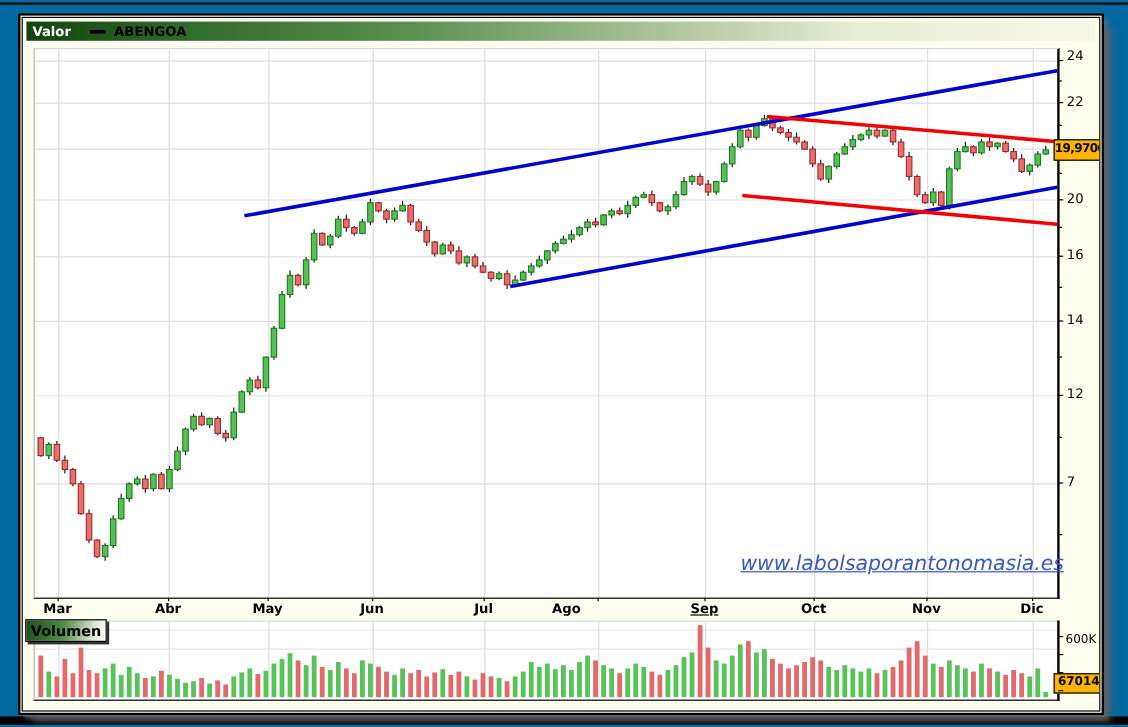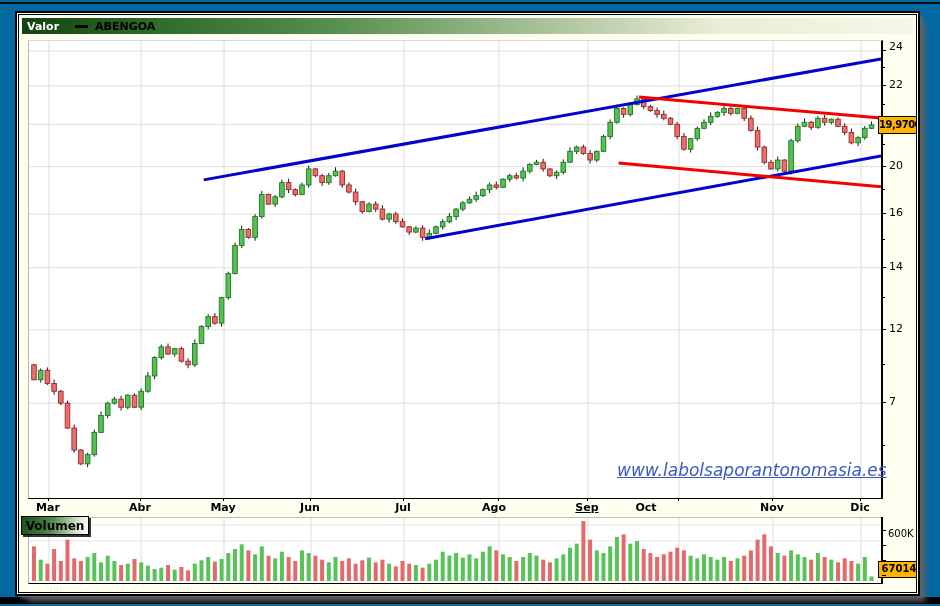--- a/index.html
+++ b/index.html
@@ -382,25 +382,25 @@
           <div class="ma-label" style="left: 20px;">Mar</div>
           <div class="ma-tick" style="left: 112px;"></div>
           <div class="ma-label" style="left: 112px;">Abr</div>
           <div class="ma-tick" style="left: 195px;"></div>
           <div class="ma-label" style="left: 195px;">May</div>
           <div class="ma-tick" style="left: 282px;"></div>
           <div class="ma-label" style="left: 282px;">Jun</div>
           <div class="ma-tick" style="left: 375px;"></div>
           <div class="ma-label" style="left: 375px;">Jul</div>
           <div class="ma-tick" style="left: 470px;"></div>
-          <div class="ma-label" style="left: 466px; text-align: center;">Ago</div>
+          <div class="ma-label" style="left: 444px; text-align: center;">Ago</div>
           <div class="ma-tick" style="left: 559px;"></div>
           <div class="ma-label" style="left: 559px; text-decoration: underline;">Sep</div>
           <div class="ma-tick" style="left: 650px;"></div>
-          <div class="ma-label" style="left: 618px;">Oct</div>
+          <div class="ma-label" style="left: 650px;">Oct</div>
           <div class="ma-tick" style="left: 744px;"></div>
           <div class="ma-label" style="left: 744px;">Nov</div>
           <div class="ma-tick" style="left: 832px;"></div>
           <div class="ma-label" style="left: 832px;">Dic</div>
         </div>
 
       <div class="vol-plot">
         <svg id="vol-svg" width="852" height="66">
             <line x1="0" x2="852" y1="0.5" y2="0.5" stroke="#afcba5" stroke-width="1"></line>
             <line x1="0" x2="852" y1="8" y2="8" stroke="#e0ead9" stroke-width="1"></line>

